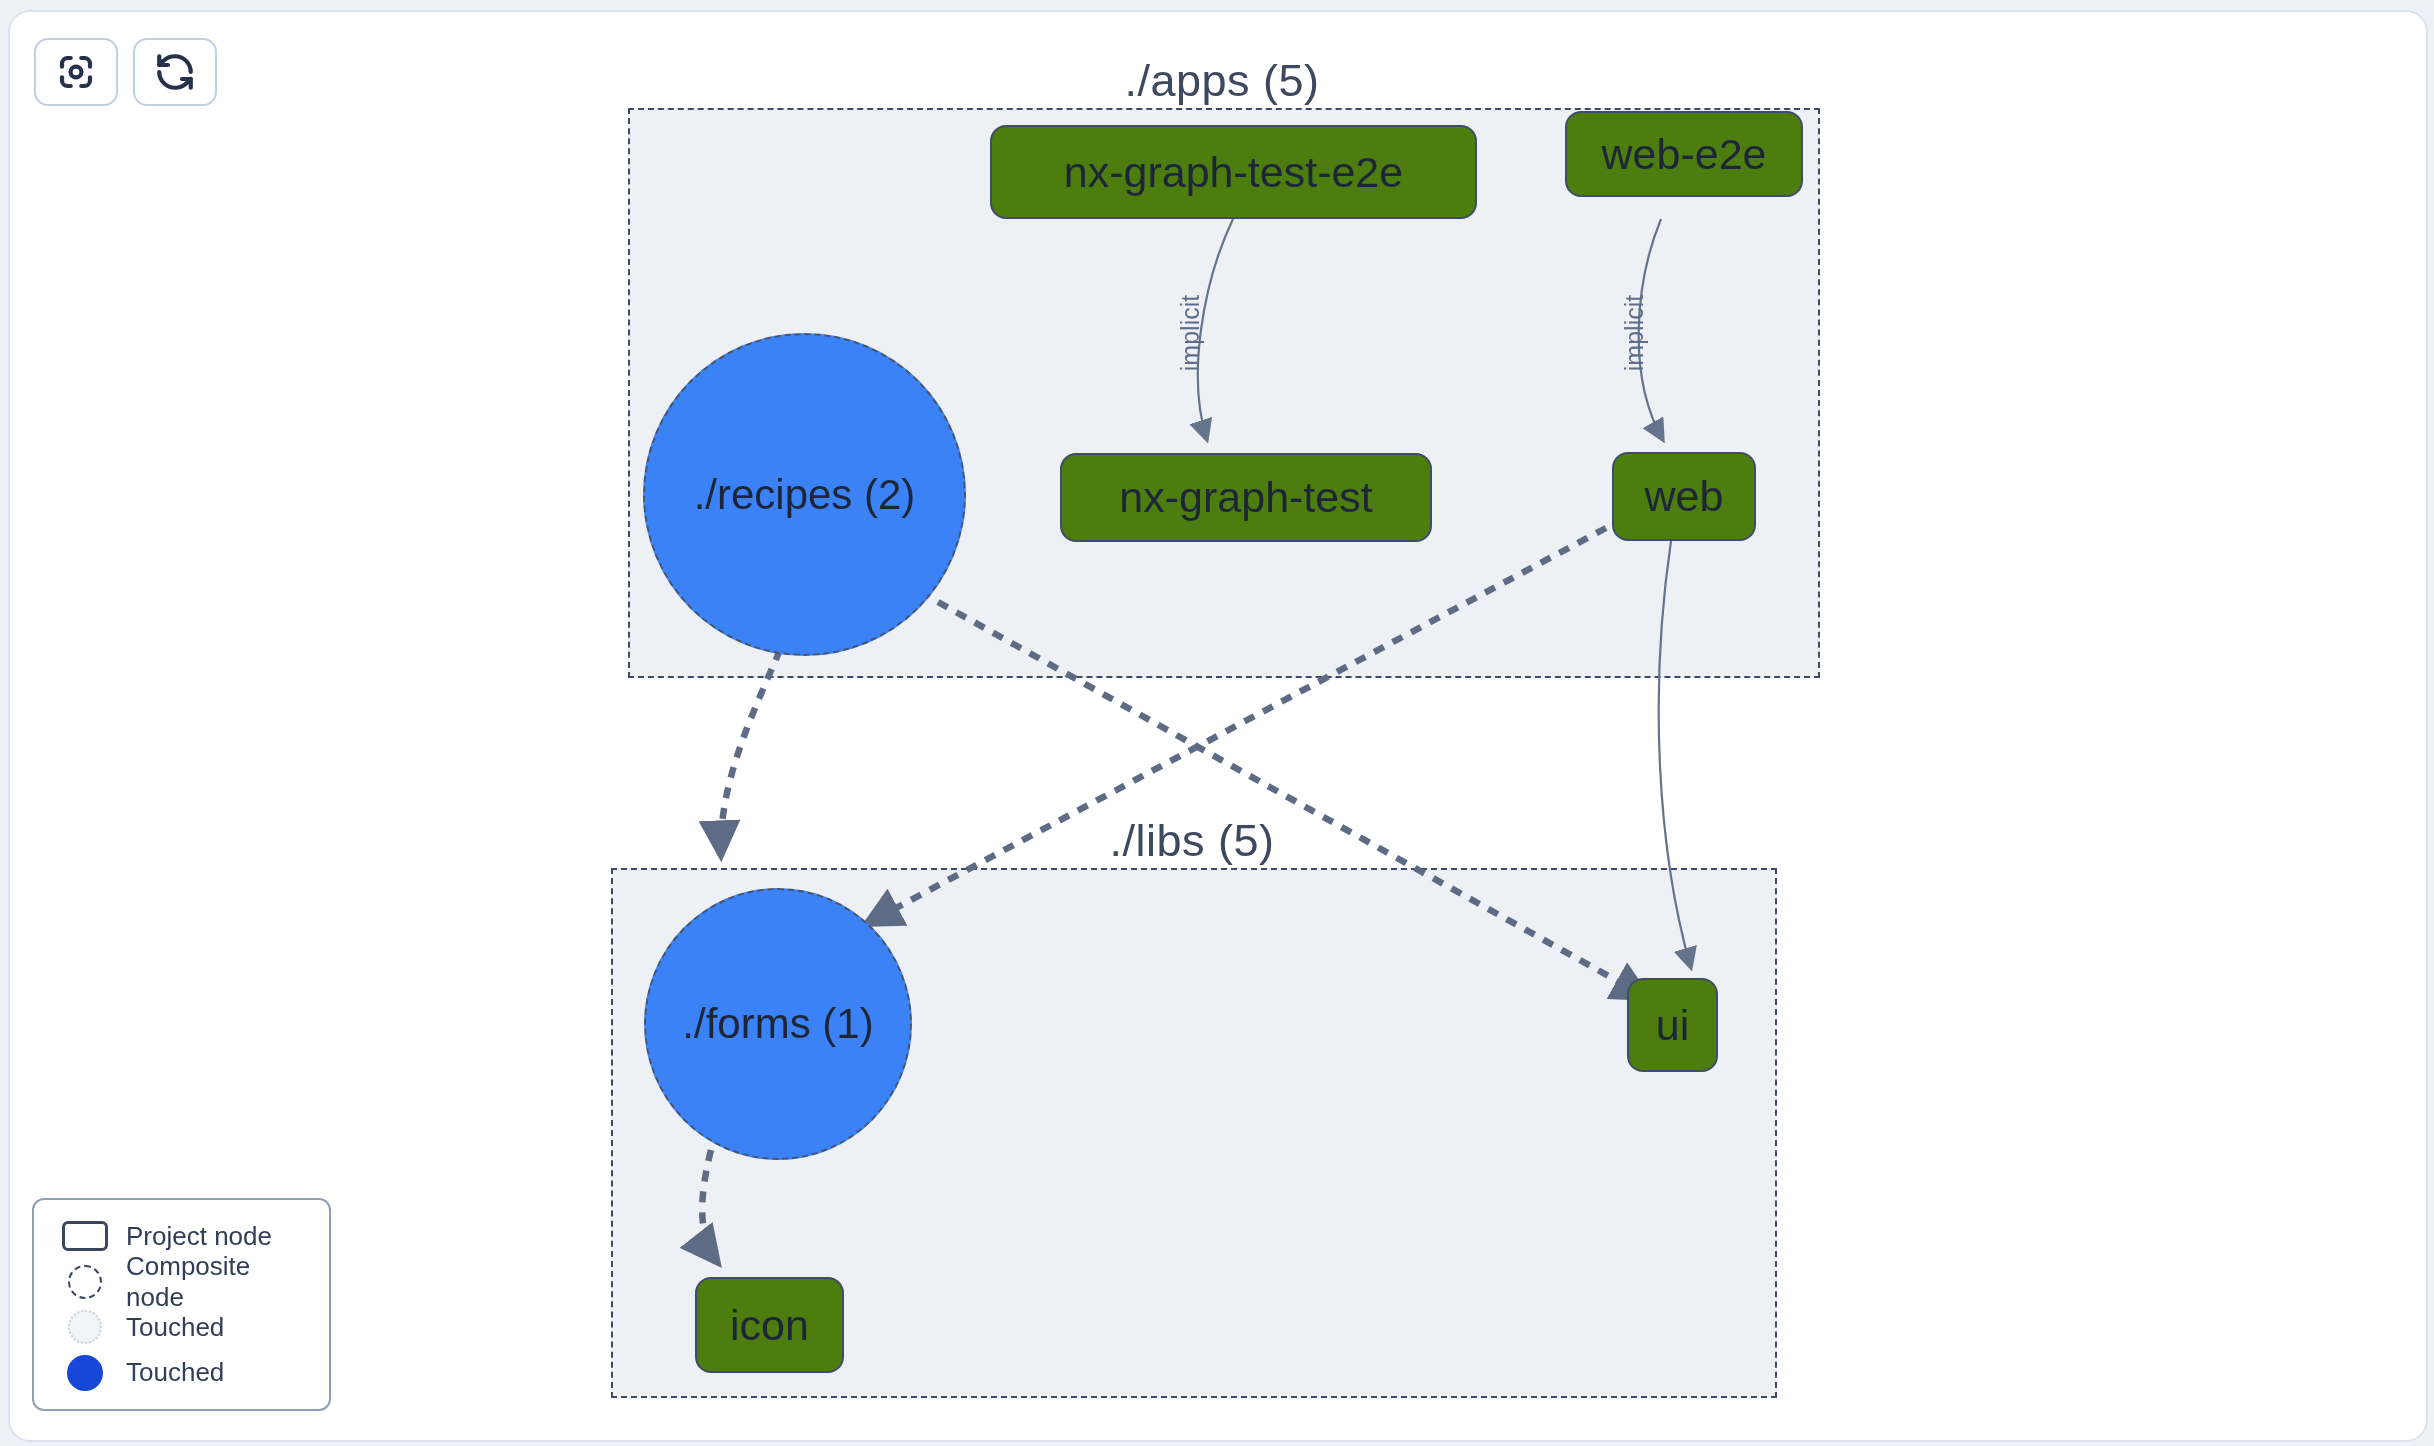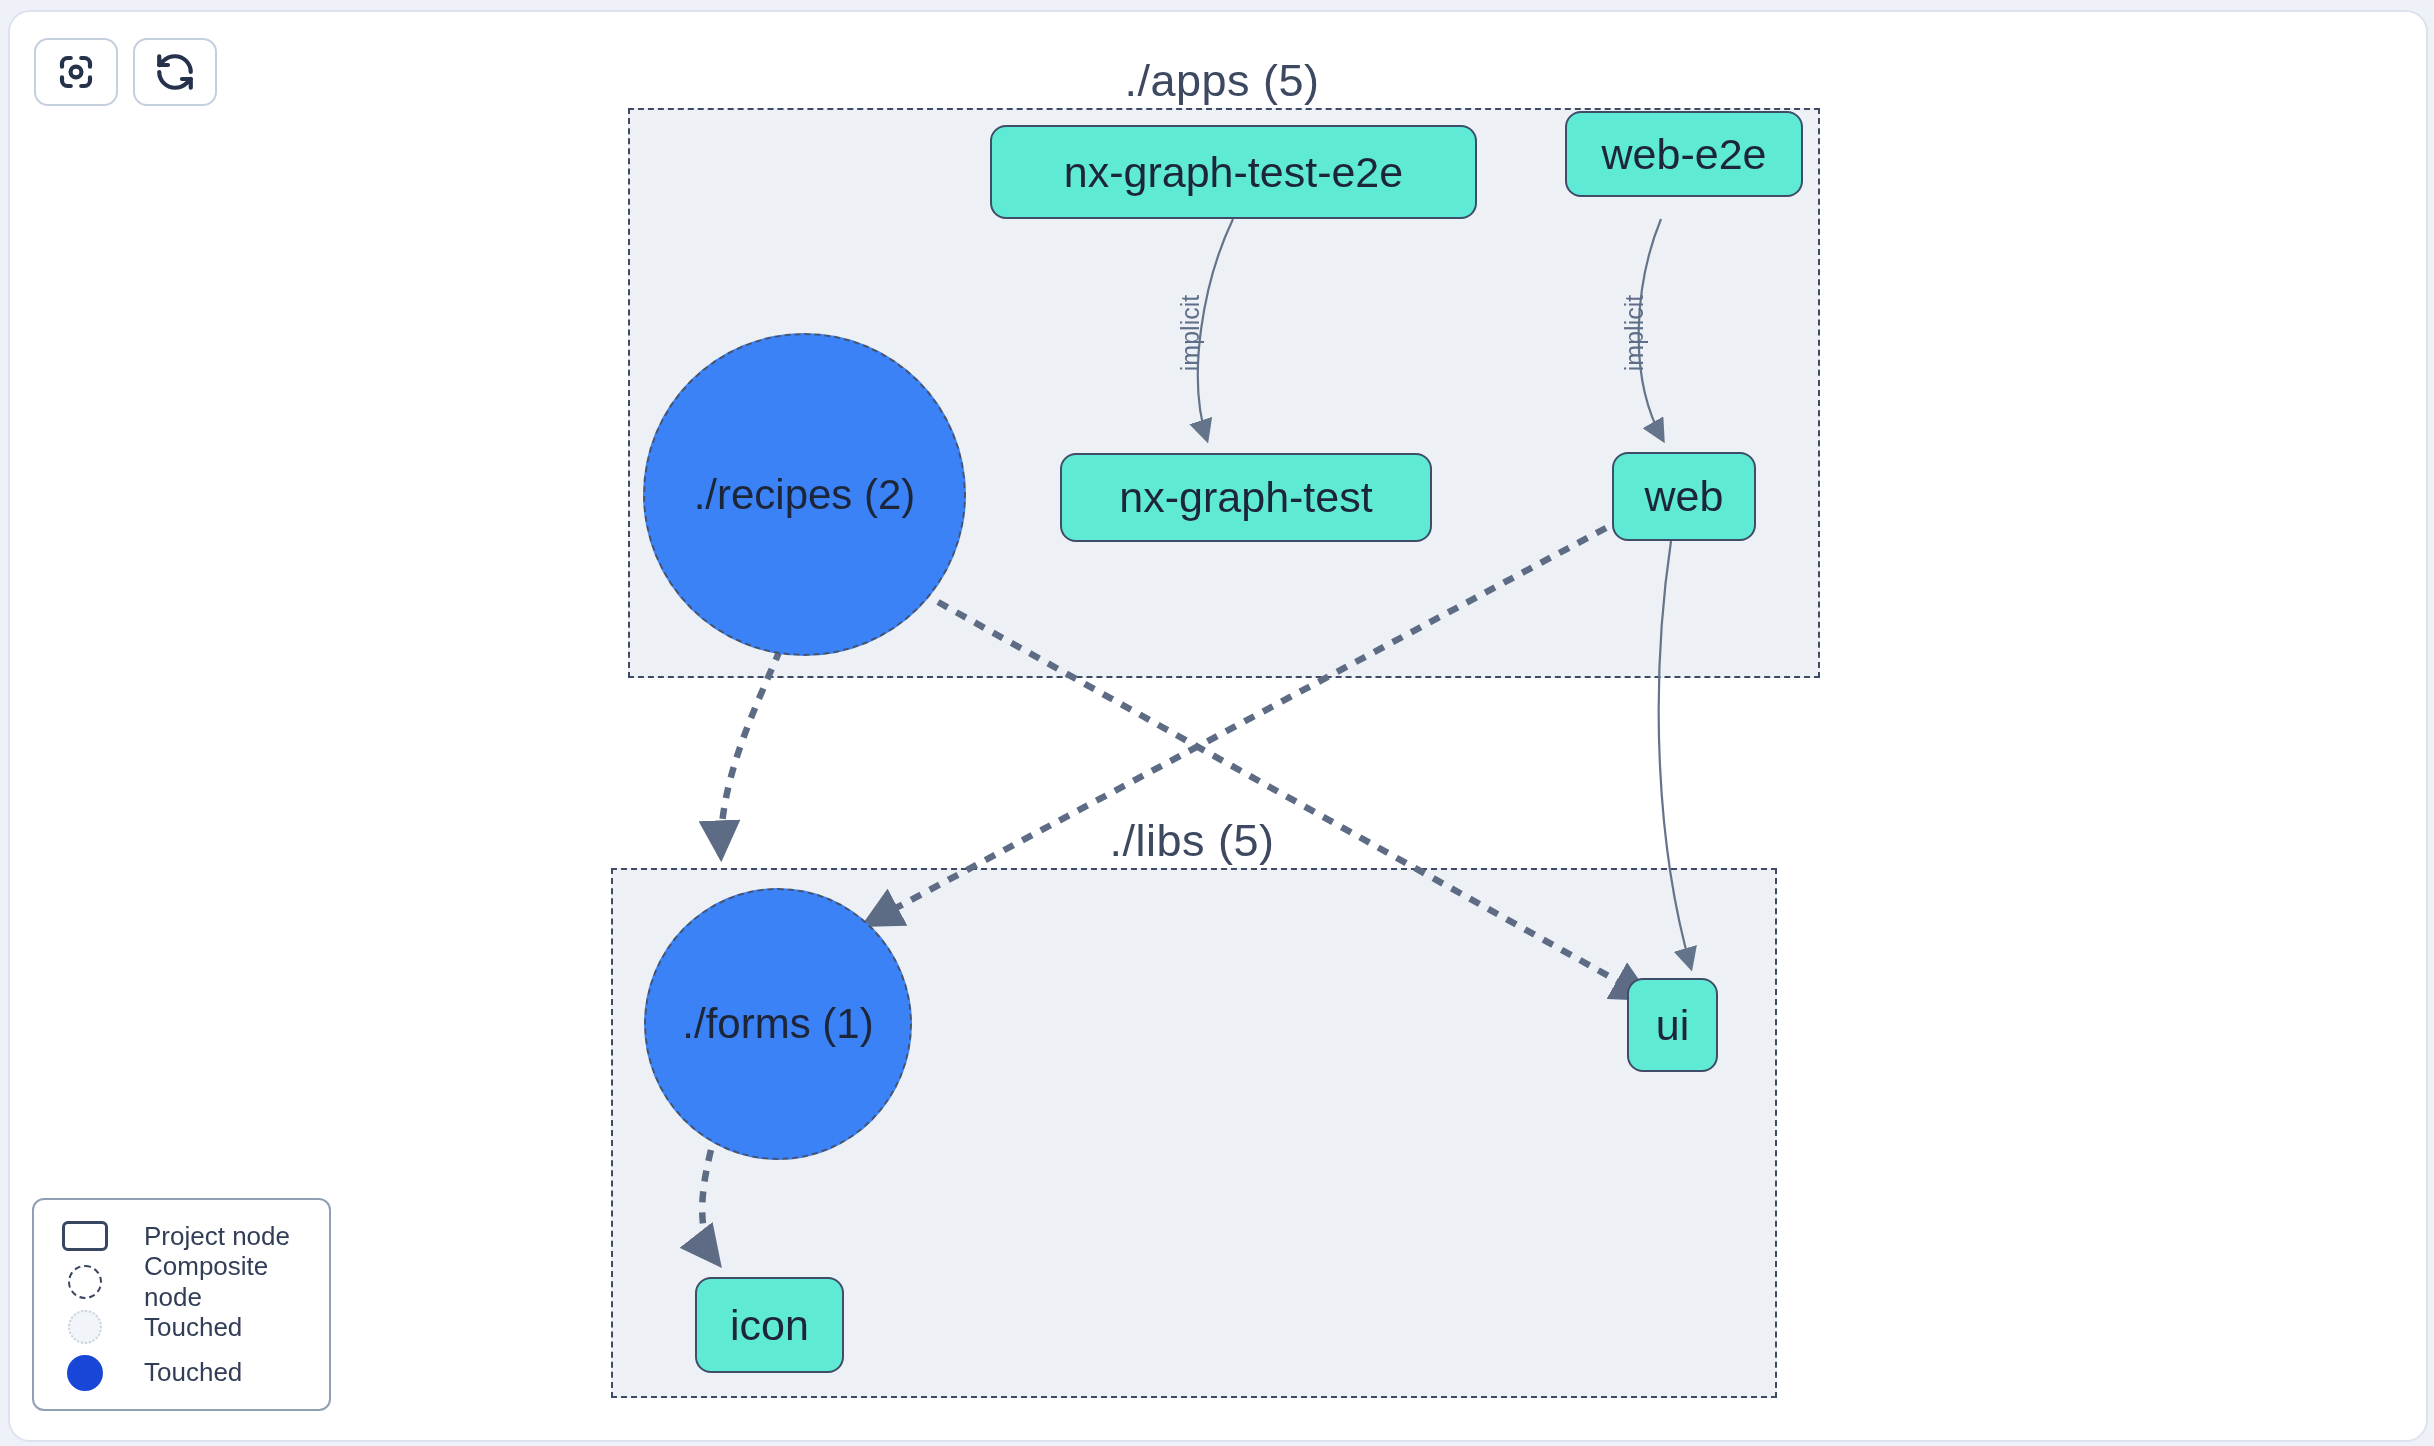--- a/index.html
+++ b/index.html
@@ -28,21 +28,21 @@
   #edges{position:absolute;left:0;top:0;width:2434px;height:1446px;z-index:2;pointer-events:none;}
   .edge-thin{stroke:#64748b;stroke-width:2.2;fill:none;}
   .edge-dashed{stroke:#5d6c84;stroke-width:6.5;fill:none;stroke-dasharray:11 10;}
   .edge-label{
     position:absolute;z-index:4;font-size:25px;color:#5f6e88;
     transform:translate(-50%,-50%) rotate(-90deg);white-space:nowrap;
   }
   
   .node{
     position:absolute;z-index:3;box-sizing:border-box;
-    background:#5eead4;border:2px solid #3f4d68;border-radius:16px;
+    background:#4d7c0f;border:2px solid #3f4d68;border-radius:16px;
     display:flex;align-items:center;justify-content:center;
     font-size:43px;color:#1d2638;white-space:nowrap;
   }
   .composite{
     position:absolute;z-index:3;box-sizing:border-box;
     background:#3b82f6;border:2.5px dashed #45536e;border-radius:50%;
     display:flex;align-items:center;justify-content:center;
     font-size:42px;color:#1d2638;white-space:nowrap;
   }
   
@@ -53,21 +53,21 @@
     display:flex;align-items:center;justify-content:center;cursor:pointer;padding:0;
   }
   .tool-btn svg{width:42px;height:42px;stroke:#26324c;stroke-width:2.4;fill:none;
     stroke-linecap:round;stroke-linejoin:round;}
   
   .legend{
     position:absolute;left:32px;top:1198px;width:299px;height:213px;z-index:5;
     box-sizing:border-box;background:#ffffff;border:2px solid #8fa0b5;border-radius:12px;
     padding:14px 18px;display:flex;flex-direction:column;justify-content:space-between;
   }
-  .legend-row{display:flex;align-items:center;gap:26px;height:44px;}
+  .legend-row{display:flex;align-items:center;gap:8px;height:44px;}
   .legend-swatch-wrap{width:66px;display:flex;align-items:center;justify-content:center;flex:0 0 66px;}
   .legend-label{font-size:26px;color:#323e57;}
   .sw-project{width:46px;height:30px;border:3px solid #39465f;border-radius:6px;box-sizing:border-box;background:#fff;}
   .sw-composite{width:34px;height:34px;border:2.5px dashed #39465f;border-radius:50%;box-sizing:border-box;background:#fff;}
   .sw-affected{width:34px;height:34px;border:2px dotted #c9d2dd;border-radius:50%;box-sizing:border-box;background:#f1f5f9;}
   .sw-touched{width:36px;height:36px;border-radius:50%;background:#1847d8;}
 </style>
 </head>
 <body>
 

